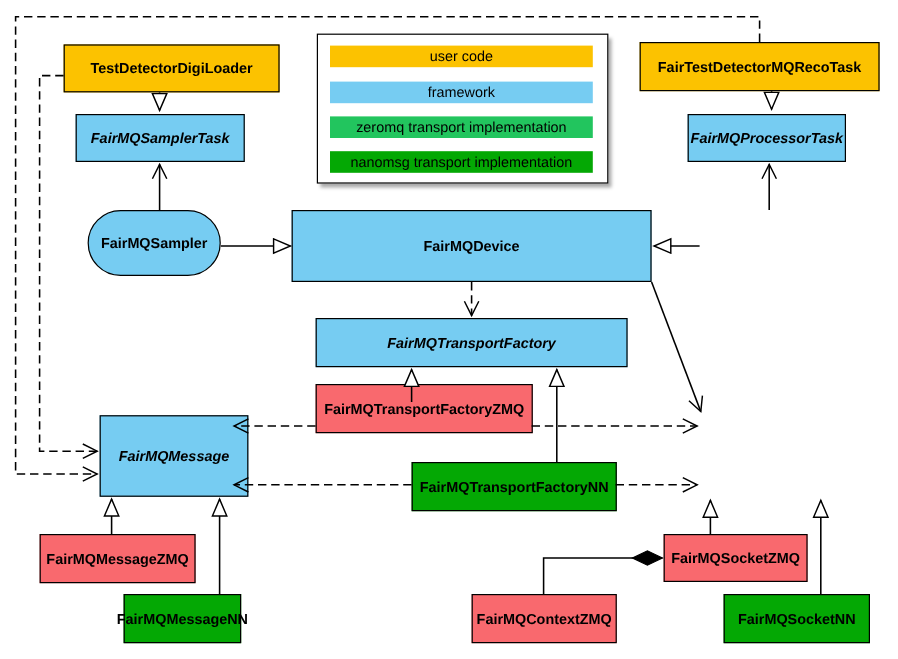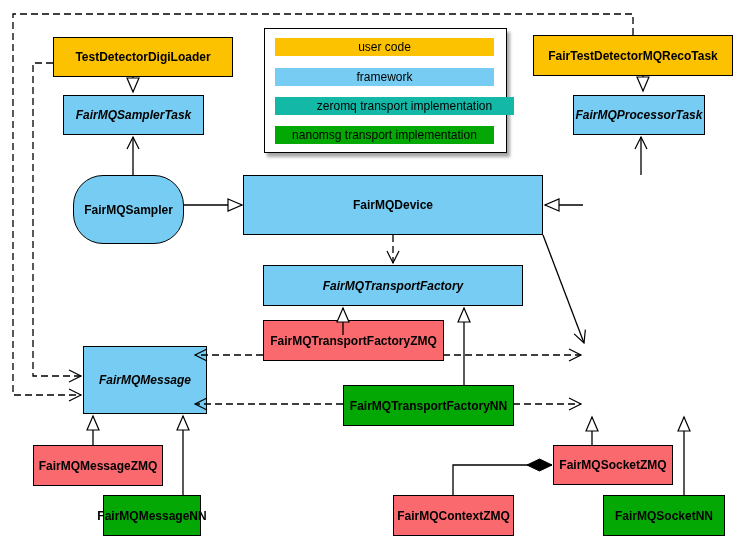--- a/index.html
+++ b/index.html
@@ -50,21 +50,21 @@
   </div>
 
   <div class="node abstract" style="left: 63px; top: 95px; width: 141px; height: 40px; background: rgb(118, 204, 242);">
     <span>FairMQSamplerTask</span>
   </div>
 
   <div class="node abstract" style="left: 573px; top: 95px; width: 132px; height: 40px; background: rgb(118, 204, 242);">
     <span>FairMQProcessorTask</span>
   </div>
 
-  <div class="node" style="left: 73px; top: 175px; width: 111px; height: 69px; background: rgb(118, 204, 242); border-radius: 30px;">
+  <div class="node" style="left: 73px; top: 175px; width: 111px; height: 55px; background: rgb(118, 204, 242); border-radius: 30px;">
     <span>FairMQSampler</span>
   </div>
 
   <div class="node" style="left: 243px; top: 175px; width: 300px; height: 60px; background: rgb(118, 204, 242);">
     <span>FairMQDevice</span>
   </div>
 
 
   <div class="node abstract" style="left: 263px; top: 265px; width: 260px; height: 41px; background: rgb(118, 204, 242);">
     <span>FairMQTransportFactory</span>
@@ -99,21 +99,21 @@
     <span>FairMQSocketNN</span>
   </div>
 
   <div class="node" style="left: 393px; top: 495px; width: 121px; height: 41px; background: rgb(249, 105, 110);">
     <span>FairMQContextZMQ</span>
   </div>
 
   <div class="legend-frame">
     <div class="legend-item" style="top: 9px; background: rgb(252, 194, 0);">user code</div>
     <div class="legend-item" style="top: 39px; background: rgb(118, 204, 242);">framework</div>
-    <div class="legend-item" style="top: 68px; background: #14b8a6; padding-left: 20px;">zeromq transport implementation</div>
+    <div class="legend-item" style="top: 68px; background: #22c55e;">zeromq transport implementation</div>
     <div class="legend-item" style="top: 97px; background: rgb(4, 168, 4);">nanomsg transport implementation</div>
   </div>
 
   <svg id="edges" viewBox="0 0 748 549" xmlns="http://www.w3.org/2000/svg">
     <defs>
       <marker id="tri" markerWidth="18" markerHeight="18" refX="15" refY="7" orient="auto" markerUnits="userSpaceOnUse">
         <path d="M1,1 L15,7 L1,13 Z" fill="#ffffff" stroke="#000000" stroke-width="1.2"></path>
       </marker>
       <marker id="chev" markerWidth="18" markerHeight="18" refX="13" refY="7" orient="auto" markerUnits="userSpaceOnUse">
         <path d="M1,1 L13,7 L1,13" fill="none" stroke="#000000" stroke-width="1.2"></path>

